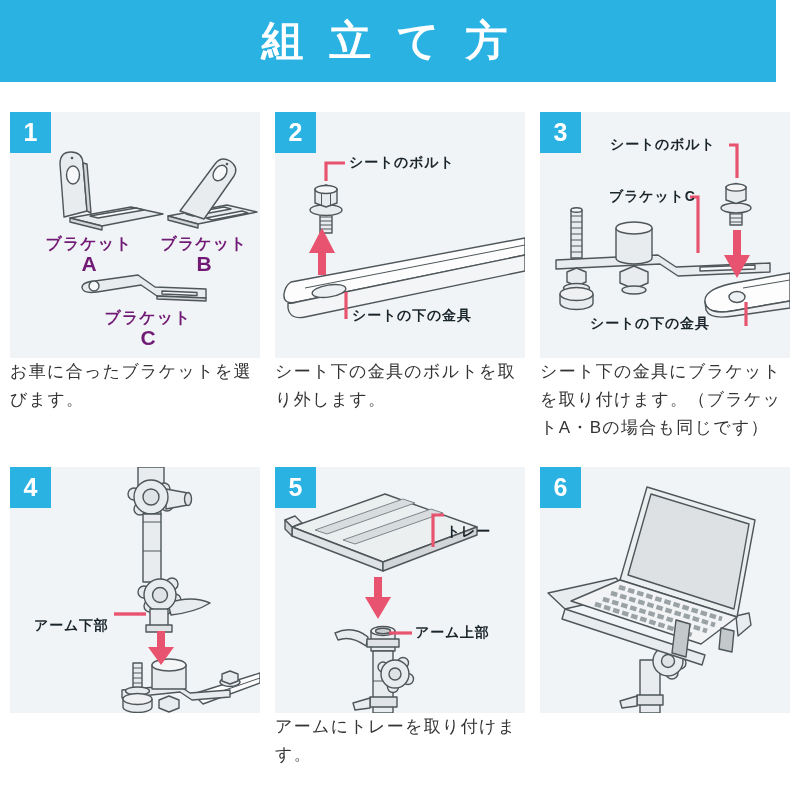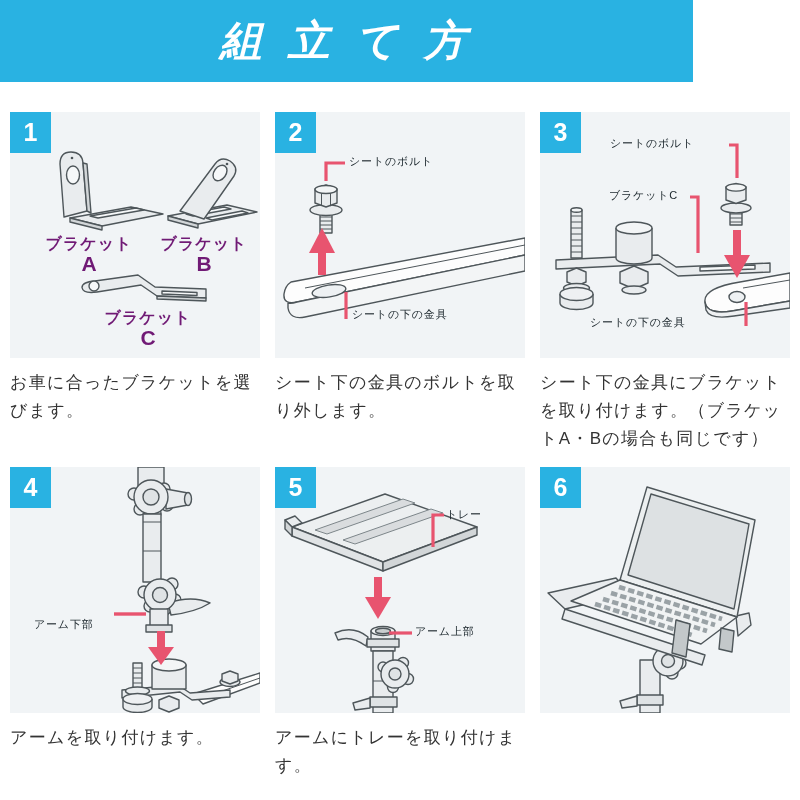--- a/index.html
+++ b/index.html
@@ -2,39 +2,39 @@
 <html><head>
 <meta charset="utf-8">
 <style>
   * { margin:0; padding:0; box-sizing:border-box; }
   html,body { width:800px; height:800px; }
   body {
     position:relative; background:#ffffff; overflow:hidden;
     font-family:"Liberation Sans","DejaVu Sans",sans-serif; color:#333;
   }
   .banner {
-    position:absolute; left:0; top:0; width:693px; height:82px;
-    background:#29b2e2; display:flex; align-items:center; justify-content:center;font-style:italic;
+    position:absolute; left:0; top:0; width:776px; height:82px;
+    background:#29b2e2; display:flex; align-items:center; justify-content:center;
   }
   .banner h1 {
     color:#fff; font-size:42px; font-weight:bold; letter-spacing:7px; white-space:pre;
   }
   .step { position:absolute; width:250px; }
   .s1{left:10px; top:112px;} .s2{left:275px; top:112px;} .s3{left:540px; top:112px;}
   .s4{left:10px; top:467px;} .s5{left:275px; top:467px;} .s6{left:540px; top:467px;}
   .panel { position:relative; width:250px; height:246px; background:#f1f4f6; }
   .badge {
     position:absolute; left:0; top:0; width:41px; height:41px; background:#29b2e2;
     color:#fff; font-size:25px; font-weight:bold;
     display:flex; align-items:center; justify-content:center; z-index:3;
   }
   .illus { position:absolute; left:0; top:0; width:250px; height:246px; }
-  .caption { margin-top:11px; font-size:17px; line-height:28px; letter-spacing:1.3px; color:#333; }
+  .caption { font-size:17px; line-height:28px; letter-spacing:1.3px; color:#333; }
   .plabel {
-    position:absolute; font-size:11px; font-weight:normal; color:#1a252b;
+    position:absolute; font-size:14px; font-weight:bold; color:#1a252b;
     white-space:nowrap; letter-spacing:0.8px; z-index:2;
   }
   .bk { position:absolute; text-align:center; font-weight:bold; color:#701a75; z-index:2; }
   .bk-kana { font-size:16px; letter-spacing:1px; line-height:18px; }
   .bk-letter { font-size:21px; line-height:22px; }
 </style>
 </head>
 <body>
 
 <header class="banner">
@@ -226,21 +226,20 @@
       <g stroke="#e8546f" stroke-width="3.4" fill="none">
         <path d="M104,147 L136,147"></path>
       </g>
       <g>
         <rect x="147" y="164" width="8" height="18" fill="#e8546f"></rect>
         <polygon points="151,198 138,180 164,180" fill="#e8546f"></polygon>
       </g>
     </svg>
     <div class="plabel" style="left:24px; top:150px;">アーム下部</div>
   </div>
-  <p class="caption">アームを取り付けます。</p>
 </section>
 
 <section class="step s5">
   <div class="panel">
     <div class="badge">5</div>
     <svg class="illus" viewBox="0 0 250 246">
       <g stroke="#4e565a" stroke-width="1.4" stroke-linejoin="round">
         <g>
           <polygon points="17,60 110,27 202,60 108,95" fill="#eceff0"></polygon>
           <polygon points="40,63 128,32 140,36 52,67" fill="#d9dcde" stroke="#7d868a" stroke-width="1"></polygon>
@@ -270,21 +269,21 @@
       </g>
       <g stroke="#e8546f" stroke-width="3.2" fill="none">
         <polyline points="158,80 158,48 169,48"></polyline>
         <path d="M114,166 L137,166"></path>
       </g>
       <g>
         <rect x="99" y="110" width="8" height="26" fill="#e8546f"></rect>
         <polygon points="103,152 90,130 116,130" fill="#e8546f"></polygon>
       </g>
     </svg>
-    <div class="plabel" style="left:171px; top:40px;">トレー</div>
+    <div class="plabel" style="left:171px; top:56px;">トレー</div>
     <div class="plabel" style="left:140px; top:157px;">アーム上部</div>
   </div>
   <p class="caption">アームにトレーを取り付けます。</p>
 </section>
 
 <section class="step s6">
   <div class="panel">
     <div class="badge">6</div>
     <svg class="illus" viewBox="0 0 250 246">
       <g stroke="#4e565a" stroke-width="1.4" stroke-linejoin="round">

